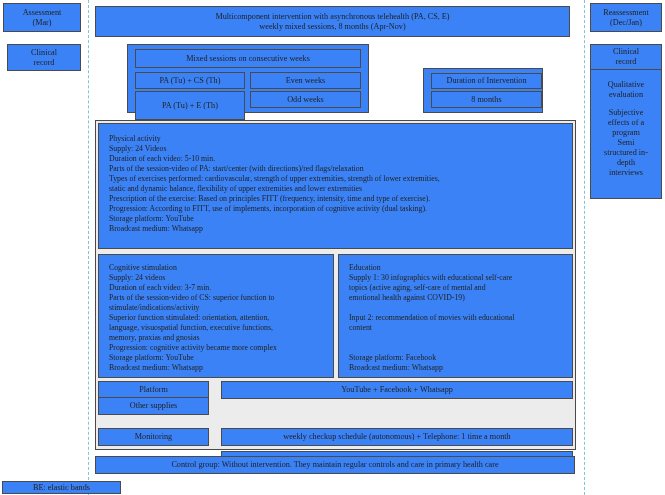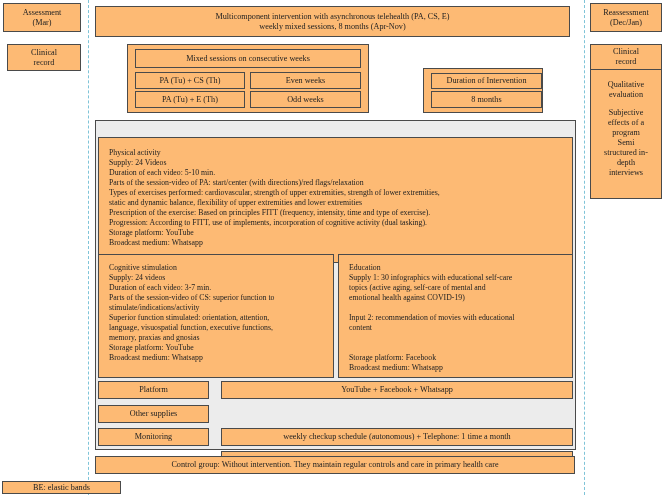--- a/index.html
+++ b/index.html
@@ -1,18 +1,18 @@
 <!DOCTYPE html>
 <html><head>
 <meta charset="utf-8">
 <style>
   html, body { margin: 0; padding: 0; background: #ffffff; }
   body { width: 665px; height: 495px; position: relative; overflow: hidden;
          font-family: "Liberation Serif", "DejaVu Serif", serif; color: #222; }
-  .box { position: absolute; box-sizing: border-box; border: 1.5px solid #4a4a4a; background: #fdba74; }
+  .box { position: absolute; box-sizing: border-box; border: 1.5px solid #4a4a4a; background: #3b82f6; }
   .center { display: flex; flex-direction: column; align-items: center; justify-content: center; text-align: center; }
   .t { font-size: 8.2px; line-height: 10px; }
   .dash { position: absolute; top: 0; height: 495px; width: 0; border-left: 1.5px dashed #7fc4d8; }
   .panel { position: absolute; box-sizing: border-box; border: 1.5px solid #4a4a4a; background: #ececec; }
   .textbox { padding: 10px 0 0 10px; text-align: left; }
   .textbox div { font-size: 7.8px; line-height: 10px; white-space: nowrap; }
   .gap { height: 10px; }
 </style>
 </head>
 <body>
@@ -60,39 +60,39 @@
 <div class="box" style="left:127px;top:44px;width:242px;height:69px;">
   <div class="box center" style="left:7px;top:4px;width:226px;height:19px;">
     <div class="t">Mixed sessions on consecutive weeks</div>
   </div>
   <div class="box center" style="left:7px;top:27px;width:110px;height:17px;">
     <div class="t">PA (Tu) + CS (Th)</div>
   </div>
   <div class="box center" style="left:122px;top:27px;width:111px;height:17px;">
     <div class="t">Even weeks</div>
   </div>
-  <div class="box center" style="left:7px;top:46px;width:110px;height:17px;">
+  <div class="box center" style="left:7px;top:46px;width:110px;height:29px;">
     <div class="t">PA (Tu) + E (Th)</div>
   </div>
   <div class="box center" style="left:122px;top:46px;width:111px;height:17px;">
     <div class="t">Odd weeks</div>
   </div>
 </div>
 
 <div class="box" style="left:423px;top:68px;width:120px;height:45px;">
   <div class="box center" style="left:7px;top:4px;width:111px;height:16px;">
     <div class="t">Duration of Intervention</div>
   </div>
   <div class="box center" style="left:7px;top:22px;width:111px;height:17px;">
     <div class="t">8 months</div>
   </div>
 </div>
 
 <div class="panel" style="left:95px;top:120px;width:481px;height:330px;">
-  <div class="box textbox" style="left:2px;top:2px;width:475px;height:126px;margin-top:14px;">
+  <div class="box textbox" style="left:2px;top:2px;width:475px;height:126px;">
     <div>Physical activity</div>
     <div>Supply: 24 Videos</div>
     <div>Duration of each video: 5-10 min.</div>
     <div>Parts of the session-video of PA: start/center (with directions)/red flags/relaxation</div>
     <div>Types of exercises performed: cardiovascular, strength of upper extremities, strength of lower extremities,</div>
     <div>static and dynamic balance, flexibility of upper extremities and lower extremities</div>
     <div>Prescription of the exercise: Based on principles FITT (frequency, intensity, time and type of exercise).</div>
     <div>Progression: According to FITT, use of implements, incorporation of cognitive activity (dual tasking).</div>
     <div>Storage platform: YouTube</div>
     <div>Broadcast medium: Whatsapp</div>
@@ -100,20 +100,21 @@
 
   <div class="box textbox" style="left:2px;top:133px;width:236px;height:124px;padding-top:8px;">
     <div>Cognitive stimulation</div>
     <div>Supply: 24 videos</div>
     <div>Duration of each video: 3-7 min.</div>
     <div>Parts of the session-video of CS: superior function to</div>
     <div>stimulate/indications/activity</div>
     <div>Superior function stimulated: orientation, attention,</div>
     <div>language, visuospatial function, executive functions,</div>
     <div>memory, praxias and gnosias</div>
+    <div>Progression: cognitive activity became more complex</div>
     <div>Storage platform: YouTube</div>
     <div>Broadcast medium: Whatsapp</div>
   </div>
 
   <div class="box textbox" style="left:242px;top:133px;width:235px;height:124px;padding-top:8px;">
     <div>Education</div>
     <div>Supply 1: 30 infographics with educational self-care</div>
     <div>topics (active aging, self-care of mental and</div>
     <div>emotional health against COVID-19)</div>
     <div class="gap"></div>
@@ -125,21 +126,21 @@
     <div>Broadcast medium: Whatsapp</div>
   </div>
 
   <div class="box center" style="left:2px;top:260px;width:111px;height:18px;">
     <div class="t">Platform</div>
   </div>
   <div class="box center" style="left:125px;top:260px;width:352px;height:18px;">
     <div class="t">YouTube + Facebook + Whatsapp</div>
   </div>
 
-  <div class="box center" style="left:2px;top:284px;width:111px;height:18px;">
+  <div class="box center" style="left:2px;top:276px;width:111px;height:18px;">
     <div class="t">Other supplies</div>
   </div>
   <div class="box center" style="left:125px;top:284px;width:352px;height:18px;margin-top:46px;">
     <div class="t">Manual exercises (delivery 8° month) + BE + 12 colored pencils + scissors</div>
   </div>
 
   <div class="box center" style="left:2px;top:307px;width:111px;height:18px;">
     <div class="t">Monitoring</div>
   </div>
   <div class="box center" style="left:125px;top:307px;width:352px;height:18px;">

